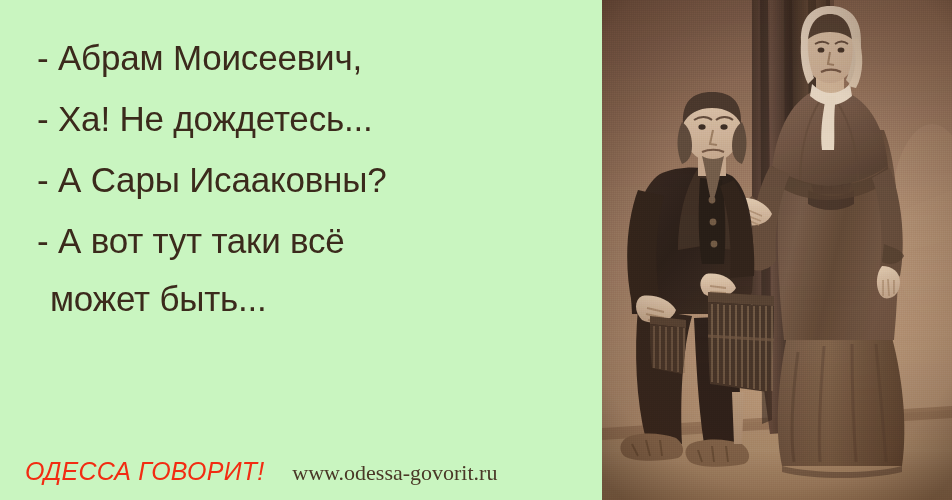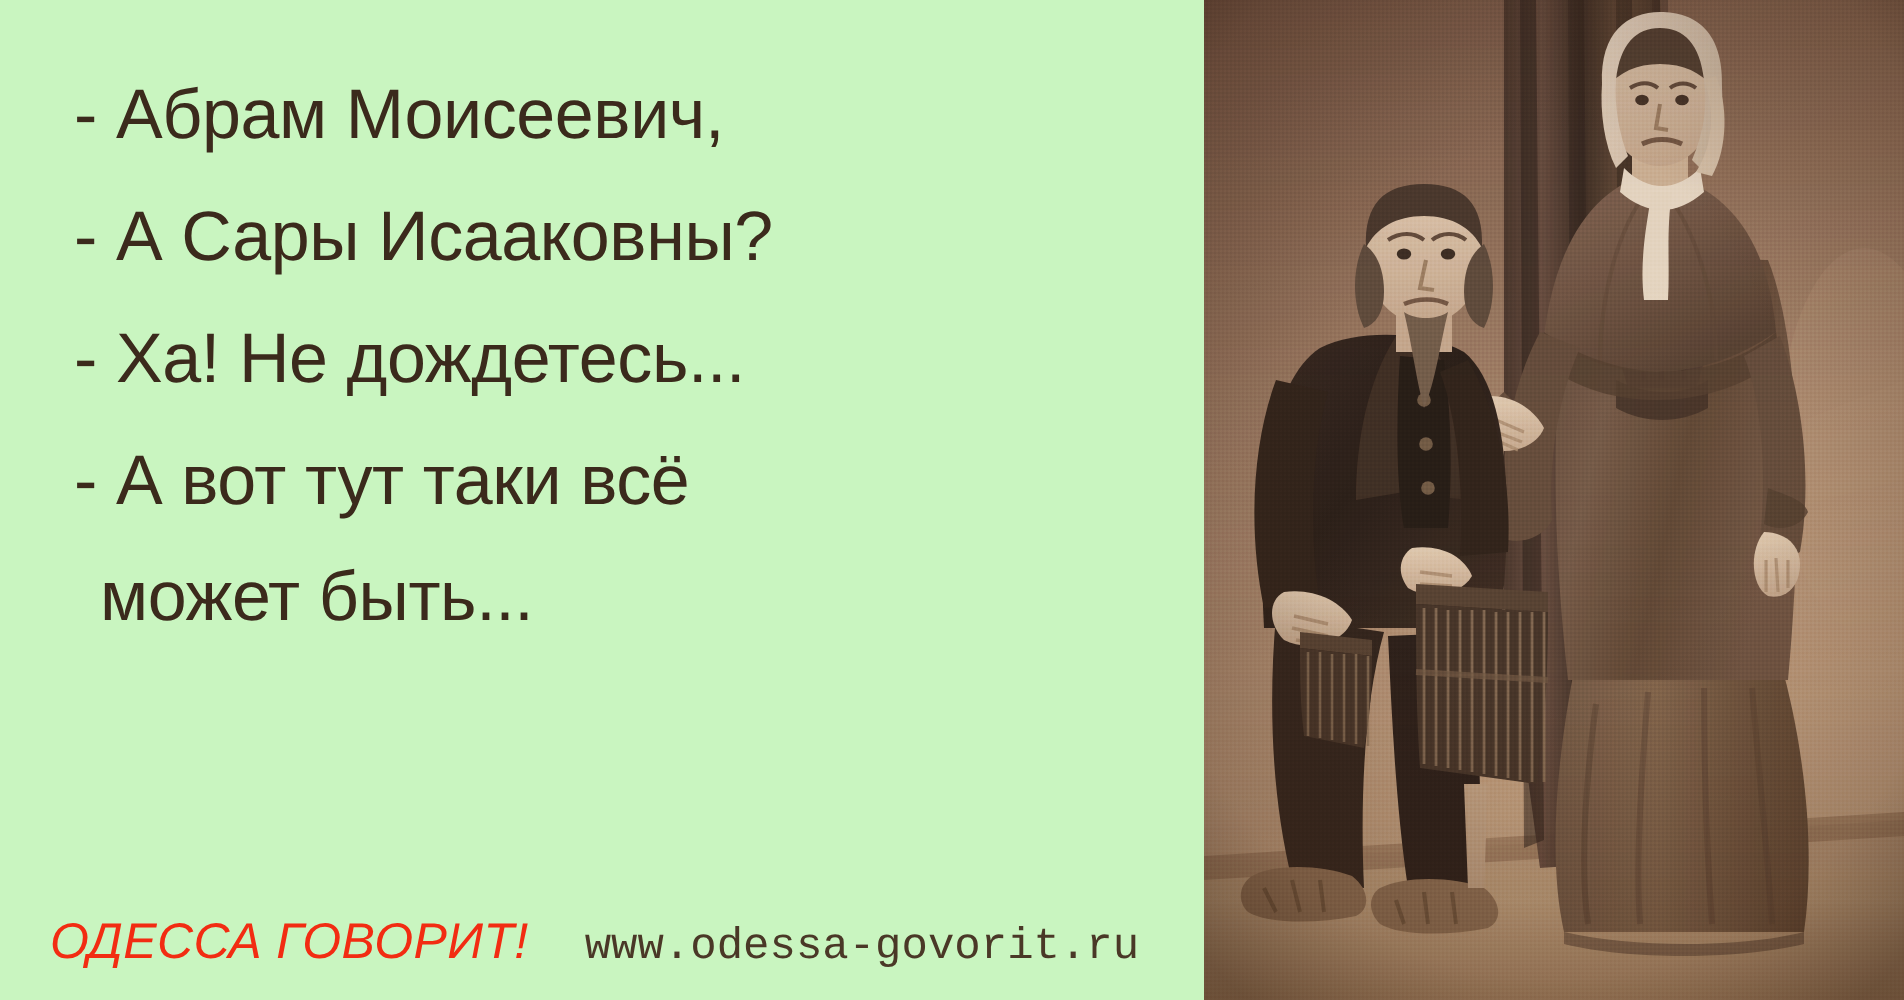--- a/index.html
+++ b/index.html
@@ -64,21 +64,21 @@
   #brand {
     color: #f22c12;
     font-family: "Liberation Sans", sans-serif;
     font-size: 25px;
     letter-spacing: 0.2px;
     white-space: pre;
     font-style: italic;
   }
   #site-url {
     color: #4a3827;
-    font-family: Liberation Mono, monospace;
+    font-family: Liberation Serif, serif;
     font-size: 22px;
     margin-left: 28px;
     white-space: pre;
   }
 
   
   #photo {
     position: relative;
     width: 350px;
     height: 500px;
@@ -117,22 +117,22 @@
 </style>
 </head>
 <body>
 
 <div id="card">
 
   <div id="text-panel">
 
     <div id="joke-lines">
       <div class="joke-line">- Абрам Моисеевич,</div>
+      <div class="joke-line gap">- Ха! Не дождетесь...</div>
       <div class="joke-line gap">- А Сары Исааковны?</div>
-      <div class="joke-line gap">- Ха! Не дождетесь...</div>
       <div class="joke-line gap">- А вот тут таки всё</div>
       <div class="joke-line cont">может быть...</div>
     </div>
 
     <div id="footer">
       <span id="brand">ОДЕССА ГОВОРИТ!</span>
       <span id="site-url">www.odessa-govorit.ru</span>
     </div>
 
   </div>

